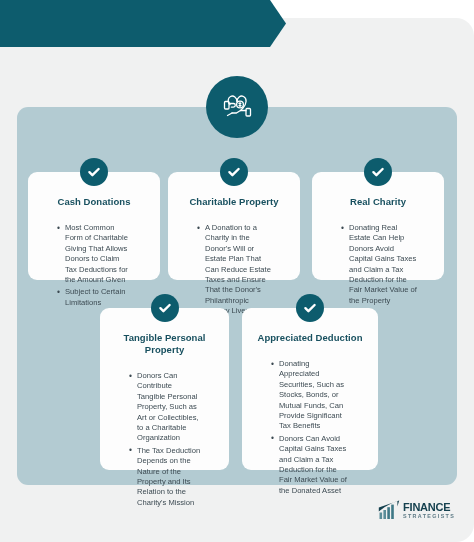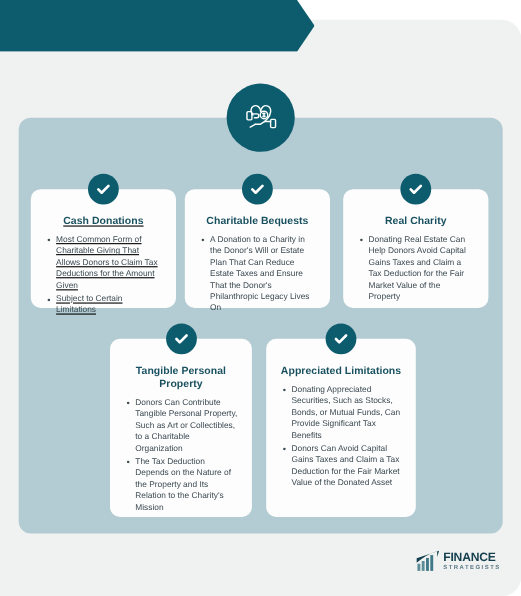--- a/index.html
+++ b/index.html
@@ -106,21 +106,21 @@
   .card-title {
     text-align: center;
     color: #18505f;
     font-size: 9.5px;
     font-weight: bold;
     line-height: 12px;
     margin: 0 0 5px 0;
     letter-spacing: 0.05px;
   }
   .card-list {
-    margin: 1px;
+    margin: 15px;
     padding: 0 2px 0 12px;
     list-style: none;
   }
   .card-list li {
     position: relative;
     color: #3c4a52;
     font-size: 7.6px;
     line-height: 10.4px;
     margin-bottom: 2px;
     text-align: left;
@@ -128,21 +128,21 @@
   .card-list li::before {
     content: "\2022";
     position: absolute;
     left: -8px;
     top: -0.5px;
     color: #3c4a52;
     font-size: 8.5px;
   }
 
   
-  .card-1 { left: 28px;  top: 172px; width: 132px; height: 108px; text-decoration: underline; }
+  .card-1 { left: 28px;  top: 172px; width: 132px; height: 108px; }
   .card-2 { left: 168px; top: 172px; width: 132px; height: 108px; }
   .card-3 { left: 312px; top: 172px; width: 132px; height: 108px; }
   
   .card-4 { left: 100px; top: 308px; width: 129px; height: 162px; }
   .card-5 { left: 242px; top: 308px; width: 136px; height: 162px; }
 
   
   .logo {
     position: absolute;
     left: 378px;
@@ -207,21 +207,21 @@
       <li>Subject to Certain Limitations</li>
     </ul>
   </div>
 
   <div class="card card-2">
     <div class="badge">
       <svg width="16" height="16" viewBox="0 0 16 16">
           <path d="M3.4 8.2 L6.4 11.2 L12.6 5" stroke="#ffffff" stroke-width="2.4" fill="none" stroke-linecap="round" stroke-linejoin="round"></path>
         </svg>
     </div>
-    <div class="card-title">Charitable Bequests</div>
+    <div class="card-title">Charitable Property</div>
     <ul class="card-list">
       <li>A Donation to a Charity in the Donor's Will or Estate Plan That Can Reduce Estate Taxes and Ensure That the Donor's Philanthropic Legacy Lives On</li>
     </ul>
   </div>
 
   <div class="card card-3">
     <div class="badge">
       <svg width="16" height="16" viewBox="0 0 16 16">
           <path d="M3.4 8.2 L6.4 11.2 L12.6 5" stroke="#ffffff" stroke-width="2.4" fill="none" stroke-linecap="round" stroke-linejoin="round"></path>
         </svg>
@@ -244,21 +244,21 @@
       <li>The Tax Deduction Depends on the Nature of the Property and Its Relation to the Charity's Mission</li>
     </ul>
   </div>
 
   <div class="card card-5">
     <div class="badge">
       <svg width="16" height="16" viewBox="0 0 16 16">
           <path d="M3.4 8.2 L6.4 11.2 L12.6 5" stroke="#ffffff" stroke-width="2.4" fill="none" stroke-linecap="round" stroke-linejoin="round"></path>
         </svg>
     </div>
-    <div class="card-title">Appreciated Limitations</div>
+    <div class="card-title">Appreciated Deduction</div>
     <ul class="card-list">
       <li>Donating Appreciated Securities, Such as Stocks, Bonds, or Mutual Funds, Can Provide Significant Tax Benefits</li>
       <li>Donors Can Avoid Capital Gains Taxes and Claim a Tax Deduction for the Fair Market Value of the Donated Asset</li>
     </ul>
   </div>
 
   <div class="logo">
     <svg class="logo-mark" viewBox="0 0 22 21">
       <rect x="1.5" y="12.5" width="2.6" height="6.5" fill="#5b8d99"></rect>
       <rect x="5.4" y="10" width="2.6" height="9" fill="#5b8d99"></rect>

